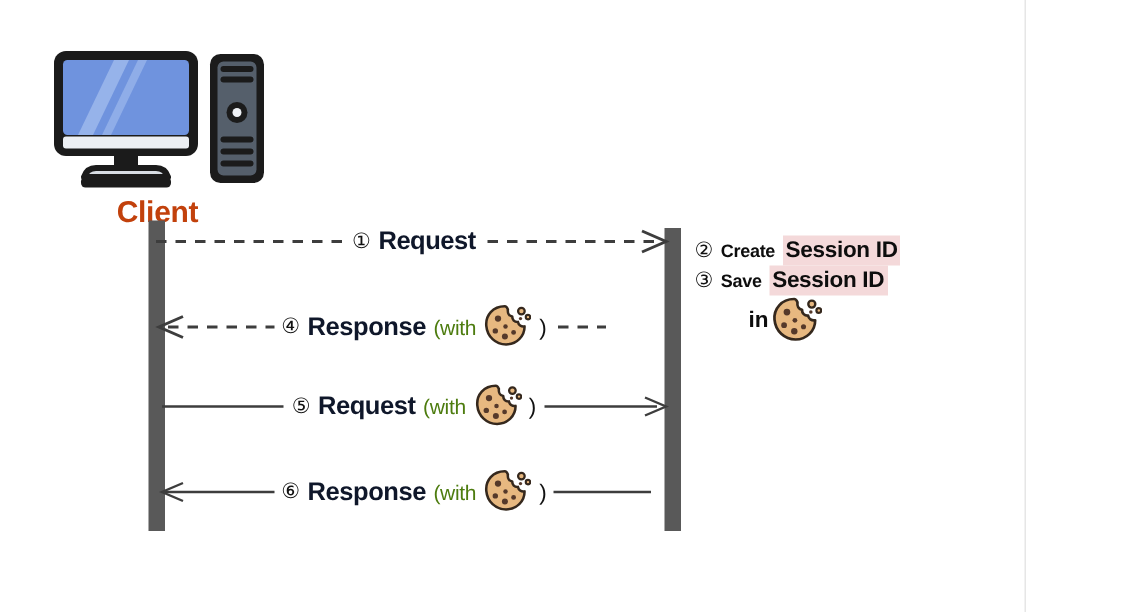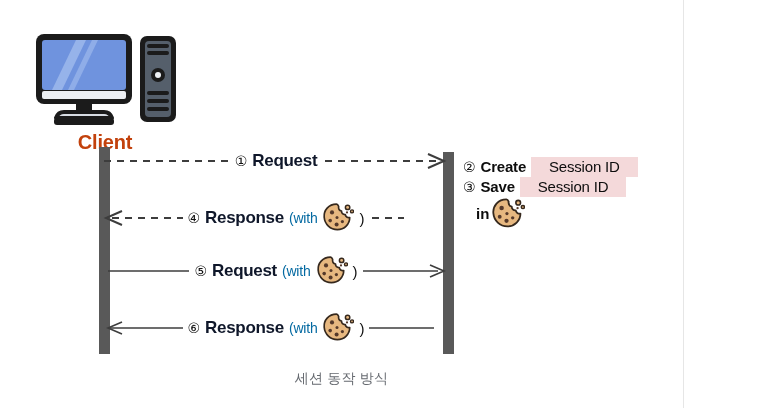--- a/index.html
+++ b/index.html
@@ -92,21 +92,21 @@
     font-family: "DejaVu Sans", sans-serif;
   }
   .msg-verb {
     font-weight: bold;
     font-size: 17px;
     letter-spacing: -0.3px;
     color: #0f172a;
   }
   .msg-with {
     font-size: 14px;
-    color: #0369a1;
+    color: #4d7c0f;
     letter-spacing: -0.2px;
   }
   .paren {
     font-size: 15px;
     color: #111111;
   }
   .cookie-inline { display: inline-block; vertical-align: middle; }
 
   #row1 { left: 104px; top: 141px; width: 344px; }
   #row4 { left: 104px; top: 198px; width: 344px; }
@@ -124,35 +124,35 @@
     display: flex;
     align-items: center;
     gap: 5px;
     font-size: 15px;
     line-height: 20px;
     white-space: nowrap;
     color: #0d0d0d;
   }
   .note-verb {
     font-weight: bold;
-    font-size: 15px;
+    font-size: 12px;
     letter-spacing: -0.2px;
   }
   .hl {
     background: #f4d9da;
-    font-weight: normal;
+    font-weight: bold;
     font-size: 15px;
-    padding: 0 18px;
+    padding: 0 2px;
     letter-spacing: -0.2px;
   }
   .note-line-indent {
     display: flex;
     align-items: center;
     gap: 2px;
-    margin-left: 13px;
+    margin-left: 36px;
     font-size: 15px;
     line-height: 20px;
     font-weight: bold;
     color: #0d0d0d;
   }
 
   
   #figure-caption {
     position: absolute;
     left: 0;
@@ -306,15 +306,14 @@
         <circle cx="15.0" cy="15.6" r="1.5" fill="#55392a"></circle>
         <circle cx="14.6" cy="22.4" r="2.0" fill="#55392a"></circle>
         <circle cx="20.4" cy="19.6" r="1.6" fill="#55392a"></circle>
         <circle cx="25.6" cy="5.4" r="2.2" fill="#e7b880" stroke="#35281d" stroke-width="1.5"></circle>
         <circle cx="30.0" cy="9.4" r="1.5" fill="#e7b880" stroke="#35281d" stroke-width="1.4"></circle>
         <circle cx="25.0" cy="10.4" r="1.1" fill="#55392a"></circle>
       </svg>
     </div>
   </div>
 
-  <div id="figure-caption">세션 동작 방식</div>
 
 </div>
 
 </body></html>

